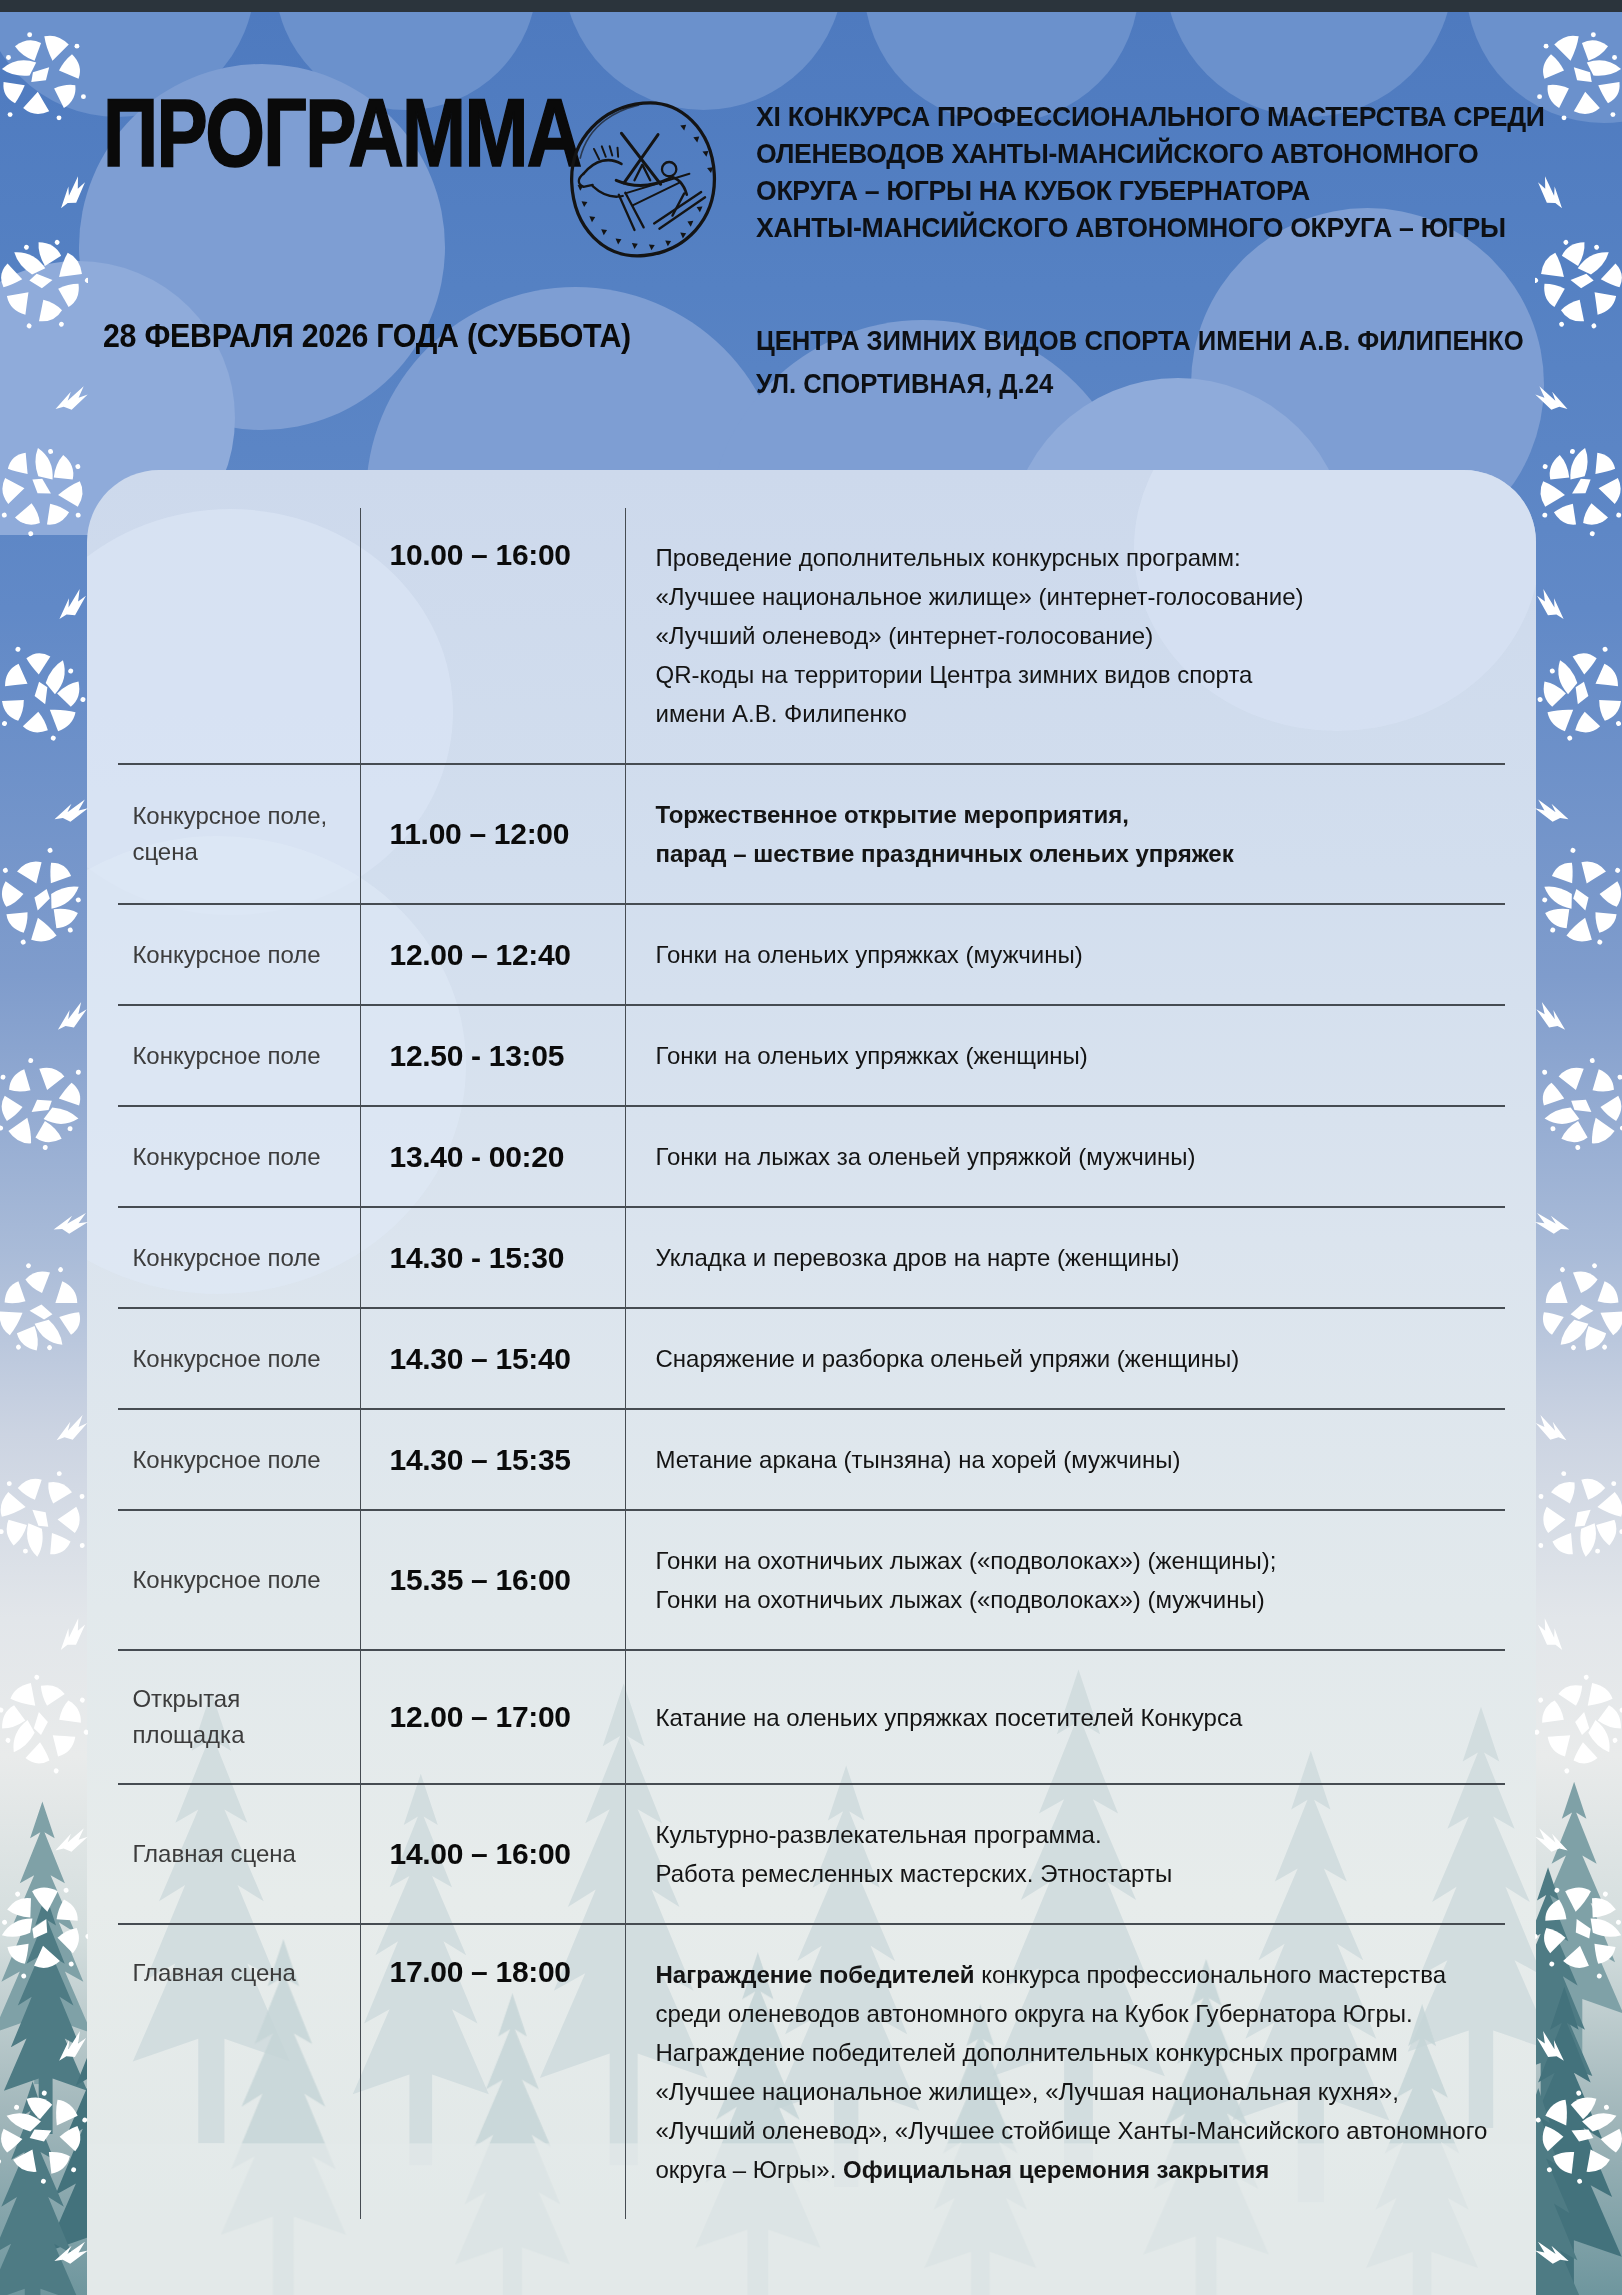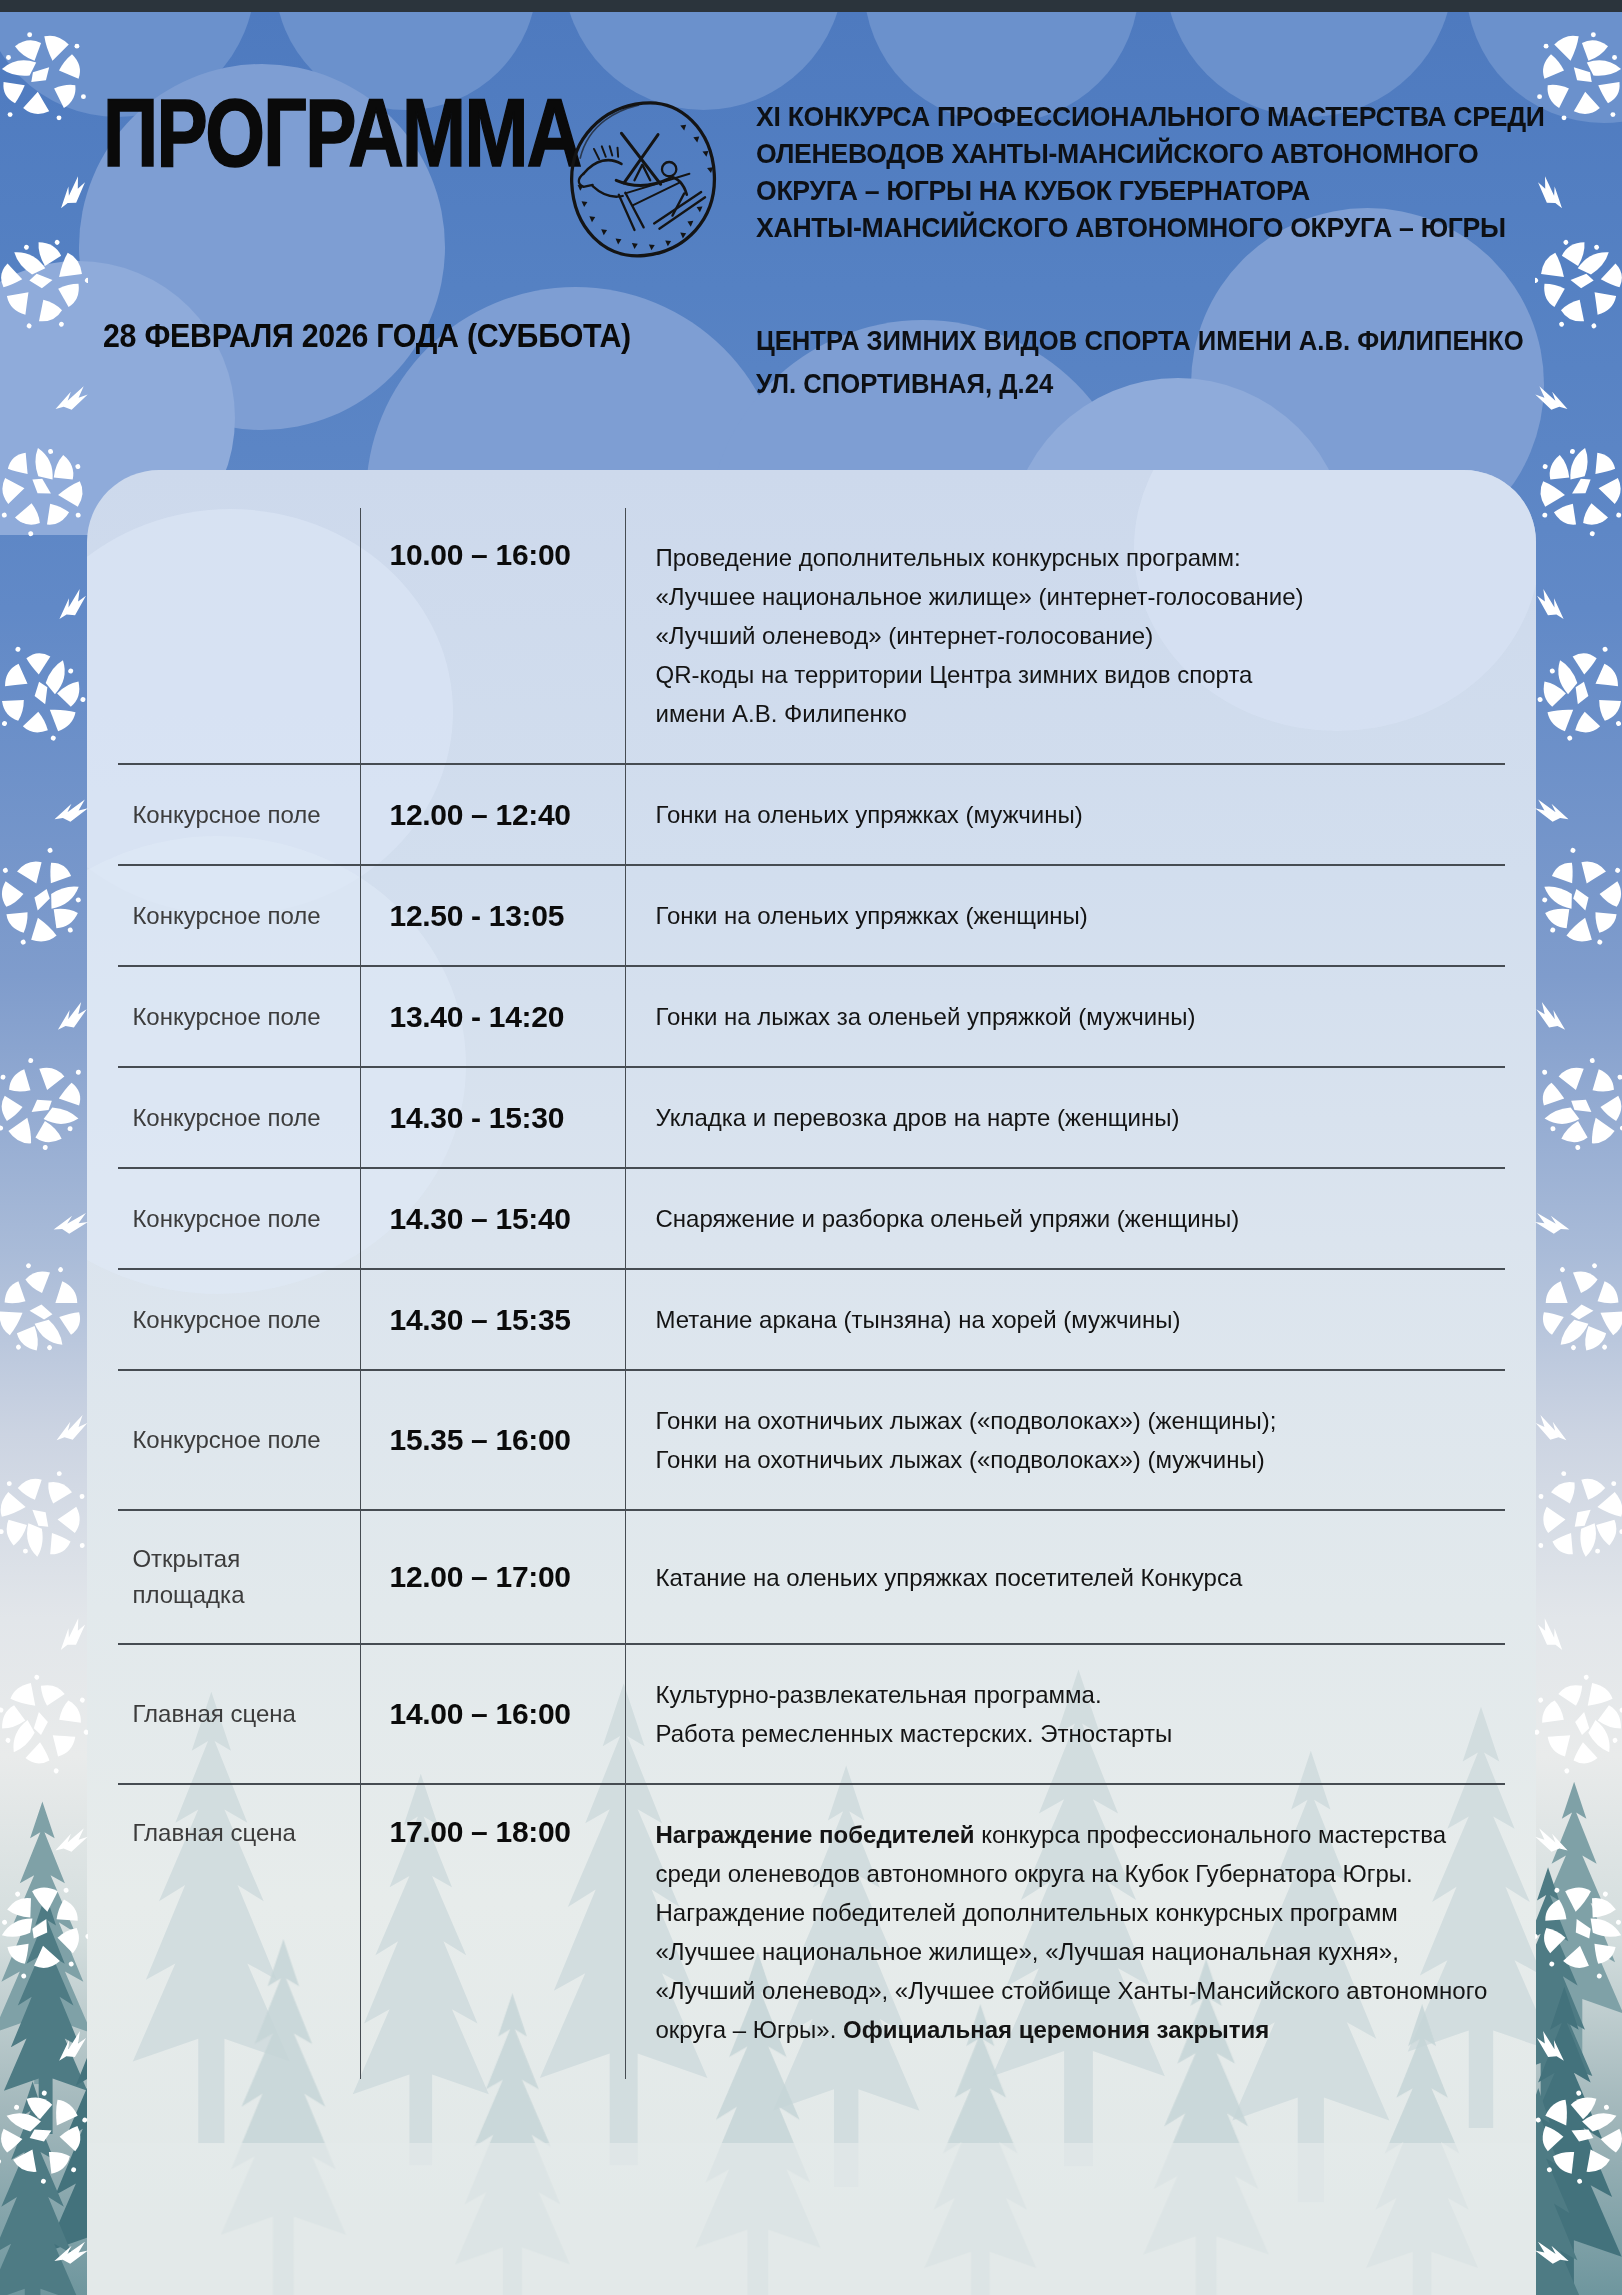--- a/index.html
+++ b/index.html
@@ -240,32 +240,39 @@
           <tr class="top">
             <td class="c1"></td>
             <td class="c2">10.00 – 16:00</td>
             <td class="c3"><span>Проведение дополнительных конкурсных программ:
 «Лучшее национальное жилище» (интернет-голосование)
 «Лучший оленевод» (интернет-голосование)
 QR-коды на территории Центра зимних видов спорта
 имени А.В. Филипенко</span></td>
           </tr>
           <tr>
+            <td class="c1">Конкурсное поле,
+сцена</td>
+            <td class="c2">11.00 – 12:00</td>
+            <td class="c3"><b>Торжественное открытие мероприятия,
+парад – шествие праздничных оленьих упряжек</b></td>
+          </tr>
+          <tr>
             <td class="c1">Конкурсное поле</td>
             <td class="c2">12.00 – 12:40</td>
             <td class="c3"><span>Гонки на оленьих упряжках (мужчины)</span></td>
           </tr>
           <tr>
             <td class="c1">Конкурсное поле</td>
             <td class="c2">12.50 - 13:05</td>
             <td class="c3"><span>Гонки на оленьих упряжках (женщины)</span></td>
           </tr>
           <tr>
             <td class="c1">Конкурсное поле</td>
-            <td class="c2">13.40 - 14:20</td>
+            <td class="c2">13.40 - 00:20</td>
             <td class="c3"><span>Гонки на лыжах за оленьей упряжкой (мужчины)</span></td>
           </tr>
           <tr>
             <td class="c1">Конкурсное поле</td>
             <td class="c2">14.30 - 15:30</td>
             <td class="c3"><span>Укладка и перевозка дров на нарте (женщины)</span></td>
           </tr>
           <tr>
             <td class="c1">Конкурсное поле</td>
             <td class="c2">14.30 – 15:40</td>

